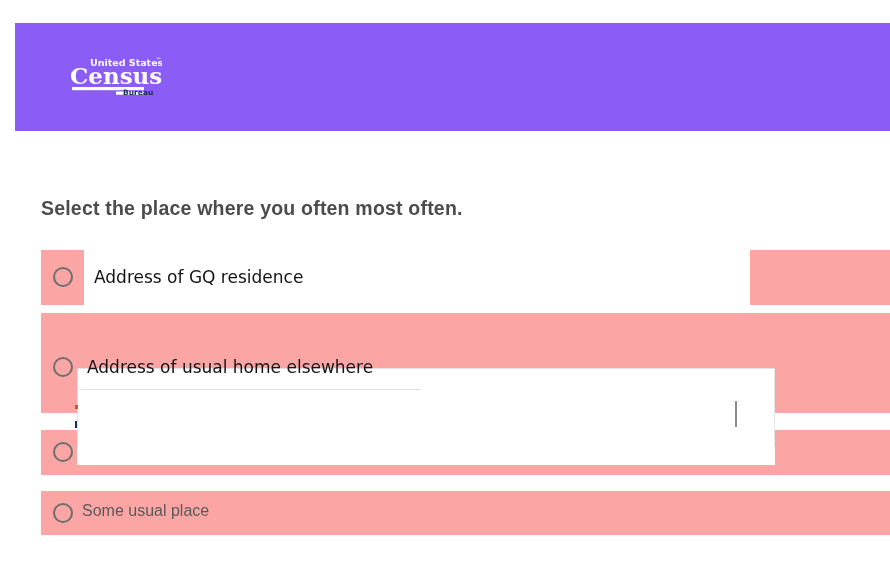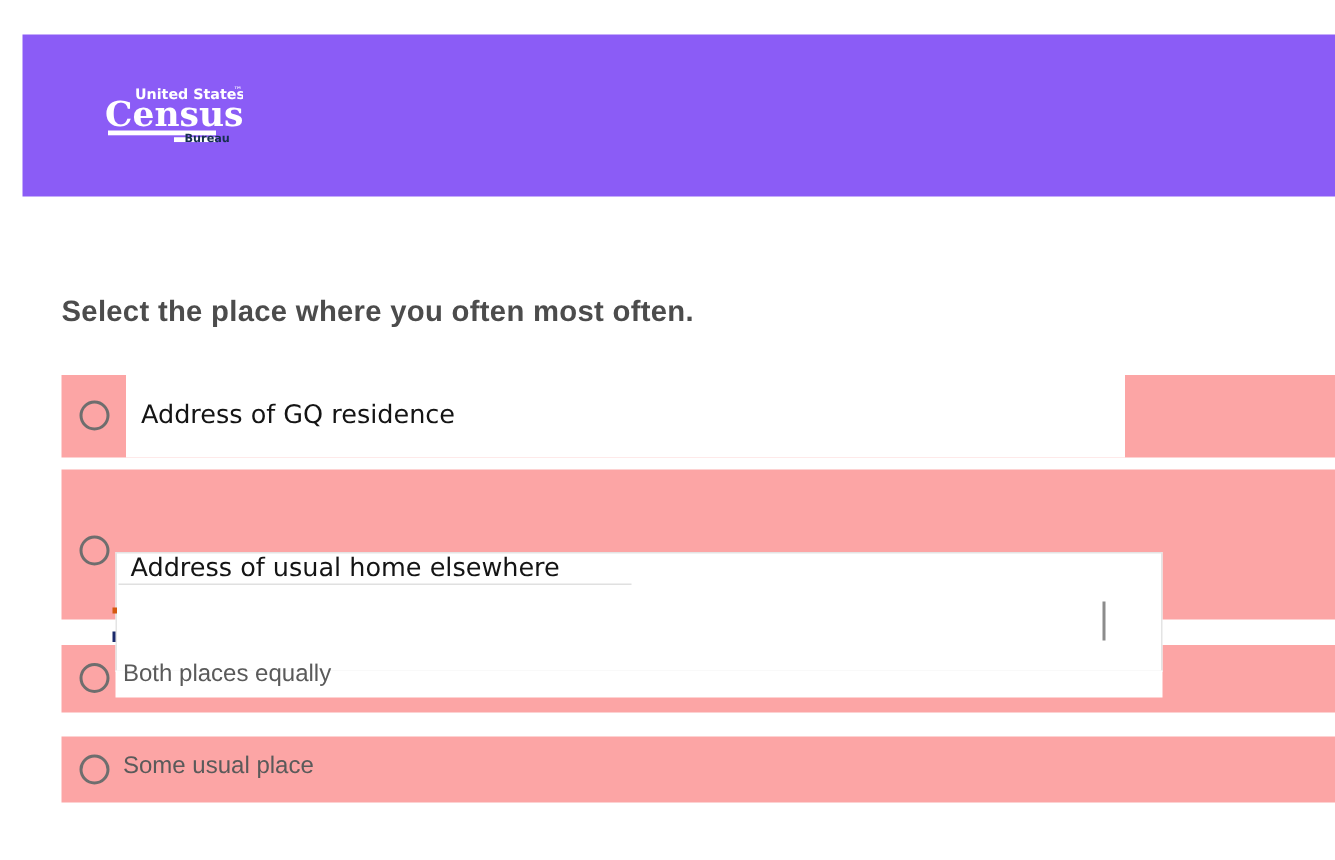--- a/index.html
+++ b/index.html
@@ -94,21 +94,21 @@
   }
 
   
   .row-1 .option-label,
   .row-2 .option-label {
     color: #141414;
     font-size: 17px;
     font-family: "DejaVu Sans", sans-serif;
   }
   .row-1 .option-label { left: 53px; top: 17px; }
-  .row-2 .option-label { left: 46px; top: 56px; }
+  .row-2 .option-label { left: 46px; top: 44px; }
 
   
   .row-3 .option-label,
   .row-4 .option-label {
     color: #5a5a5a;
     font-size: 16px;
     left: 41px;
   }
   .row-3 .option-label { top: 11px; }
   .row-4 .option-label { top: 11px; }
@@ -207,21 +207,20 @@
     <div class="overlay-rule rule-1"></div>
     <div class="glitch-pixel"></div>
     <div class="glitch-pixel-2"></div>
     <div class="edge-tick"></div>
     <div class="radio-circle"></div>
     <div class="option-label">Address of usual home elsewhere</div>
   </div>
 
   <div class="option-row row-3">
     <div class="radio-circle"></div>
-    <div class="option-label">Both places equally</div>
   </div>
 
   <div class="option-row row-4">
     <div class="radio-circle"></div>
     <div class="option-label">Some usual place</div>
   </div>
 
 </div>
 
 </body></html>

